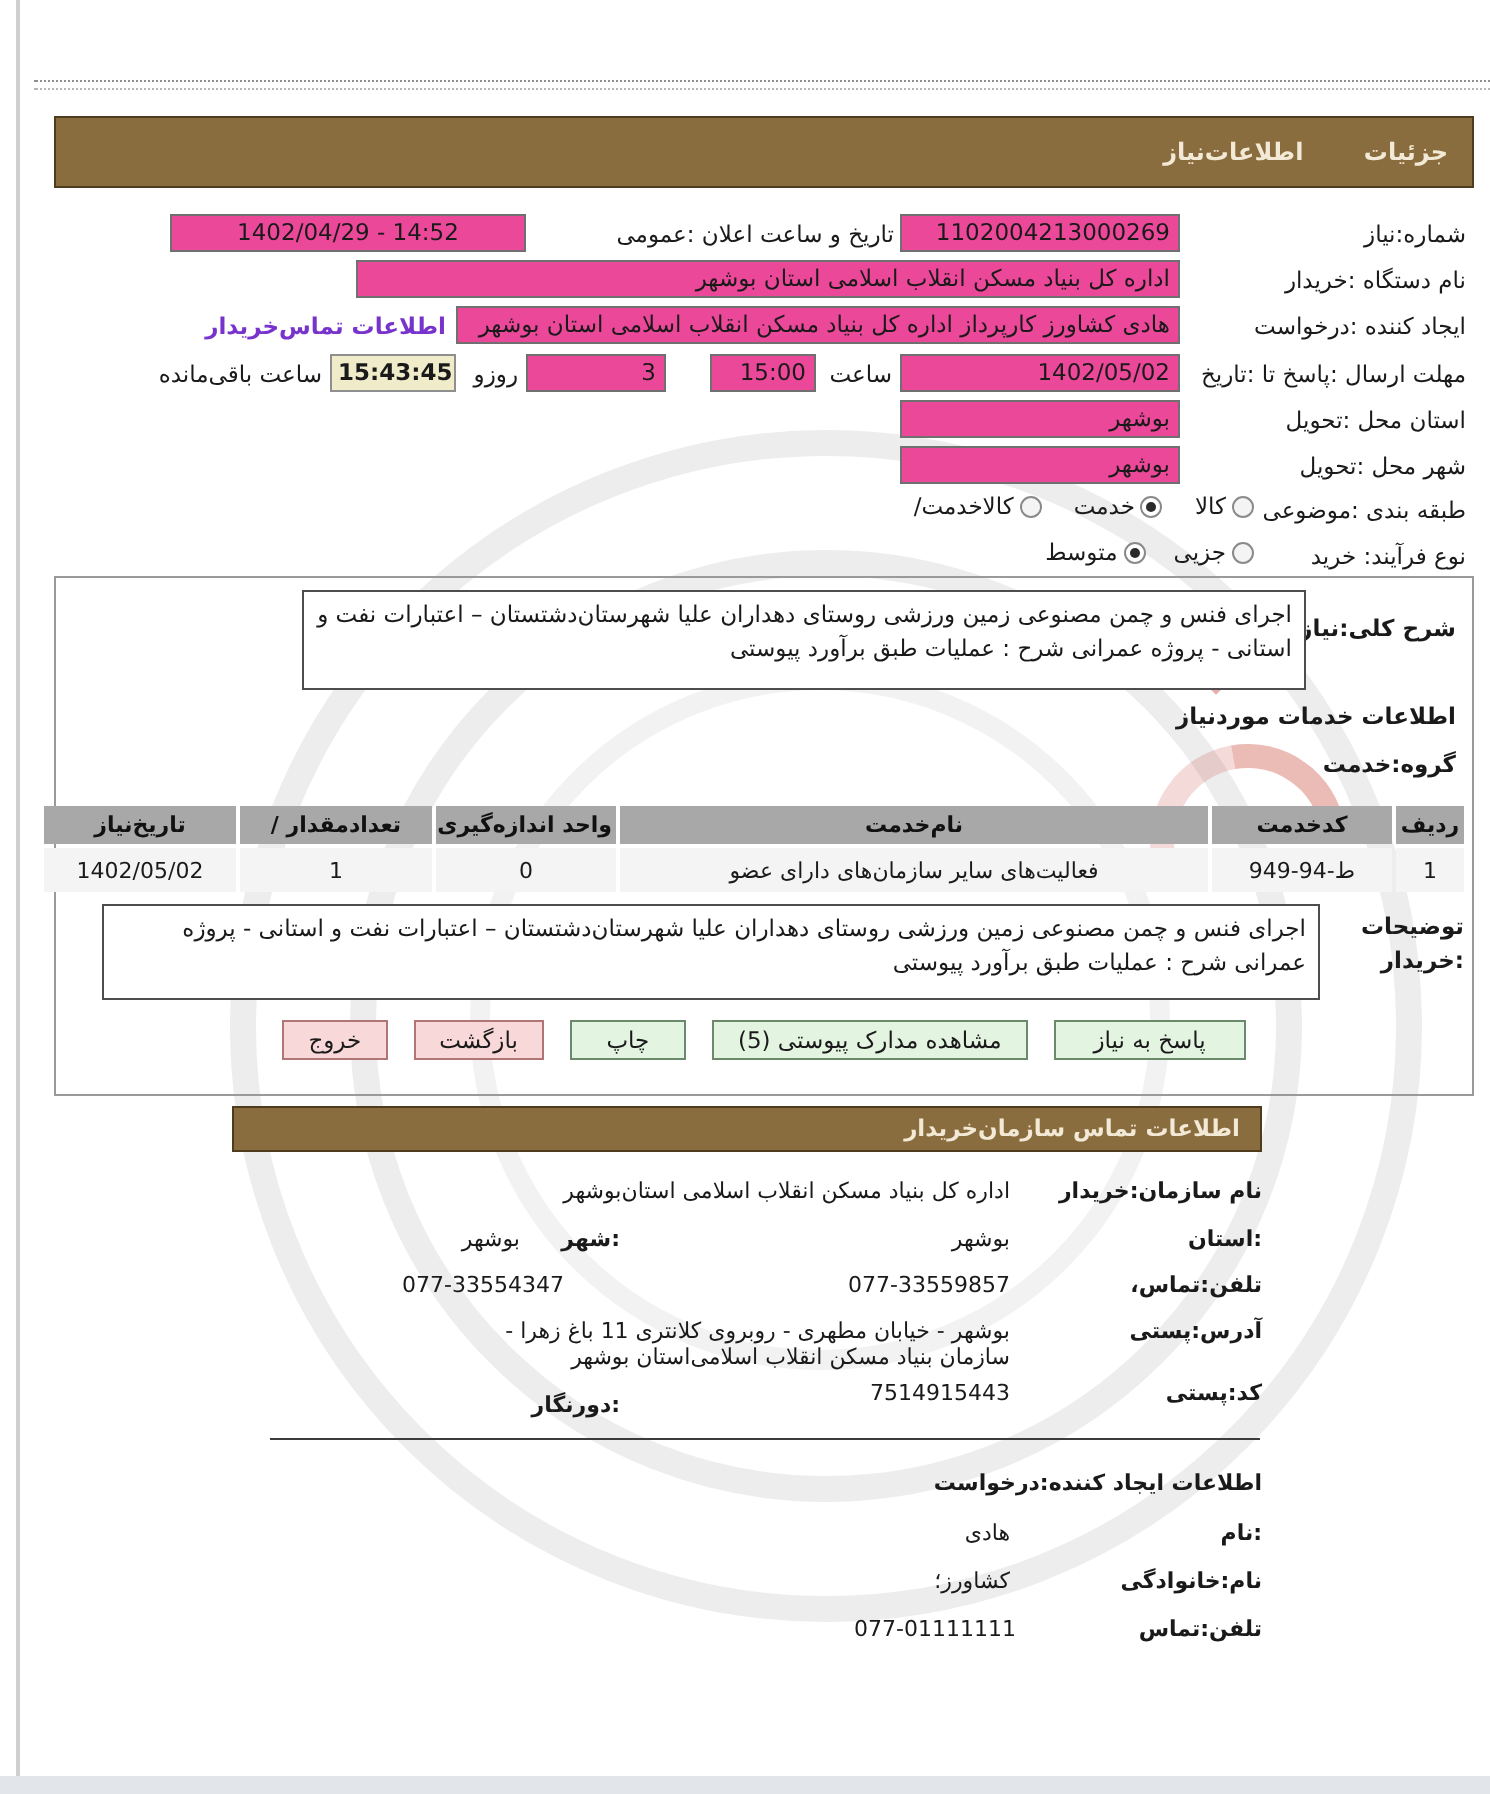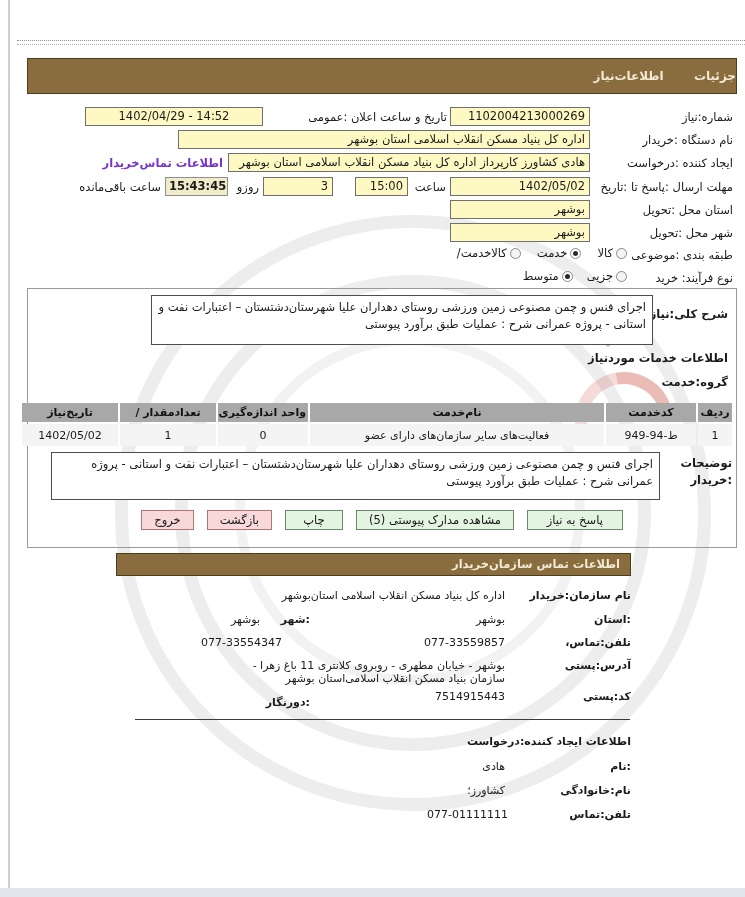--- a/index.html
+++ b/index.html
@@ -22,21 +22,21 @@
   
   .vline{left:8px;top:0;width:2px;height:897px;background:#cfcfcf;z-index:1;}
   .dotline{left:17px;right:0;top:40px;height:3px;z-index:1;
     border-top:1px dotted #8f8f8f;border-bottom:1px dotted #b5b5b5;}
   .bar{background:#8a6d3e;border:1px solid #4e3c1c;color:#f2e9d6;font-weight:bold;z-index:2;}
   .bar .mi{display:inline-block;margin-left:26px;}
   .bottomstrip{left:0;right:0;top:888px;height:9px;background:#e2e6ea;z-index:2;}
   
   .lbl{white-space:nowrap;z-index:2;}
   .lbl-r{right:12px;text-align:right;}
-  .inp{background:#fef9c3;border:1px solid #707070;height:15px;line-height:15px;
+  .inp{background:#ec4899;border:1px solid #707070;height:15px;line-height:15px;
     padding:1px 4px;font-size:11.5px;white-space:nowrap;overflow:hidden;z-index:2;}
   .inp.num{direction:ltr;text-align:right;}
   .link{color:#7733cc;font-weight:bold;white-space:nowrap;cursor:pointer;z-index:2;}
   .timer{background:#f0ecca;border:1px solid #8f8f8f;font-weight:bold;text-align:center;
     height:15px;line-height:15px;padding:1px 3px;direction:ltr;z-index:2;}
   .radio{display:inline-block;width:11px;height:11px;border:1px solid #8a8a8a;border-radius:50%;
     background:#f4f4f4;vertical-align:-2px;margin-left:3px;box-sizing:border-box;}
   .radio.sel{background:#fff;}
   .radio.sel::after{content:"";display:block;width:5px;height:5px;margin:2px auto;background:#2b2b2b;border-radius:50%;}
   .chk{display:inline-block;width:11px;height:11px;border:1px solid #8a8a8a;background:#f6f6f6;
@@ -71,21 +71,21 @@
 <div class="wm ring" style="left:175px;top:275px;width:450px;height:450px;"></div>
 <div class="wm ring2" style="left:235px;top:335px;width:330px;height:330px;"></div>
 <div class="wm red-diamond" style="left:600px;top:328px;"></div>
 <div class="wm red-arc" style="left:575px;top:372px;"></div>
 <div class="wm red-dot" style="left:160px;top:520px;"></div>
 
 <div class="abs vline"></div>
 <div class="abs dotline"></div>
 <div class="abs bottomstrip"></div>
 
-<div class="abs bar" style="left:27px;right:8px;top:58px;height:34px;line-height:34px;padding-right:0;font-size:12px;">
+<div class="abs bar" style="left:27px;right:8px;top:58px;height:34px;line-height:34px;padding-right:12px;font-size:12px;">
   <span class="mi">جزئیات</span>
   <span class="mi">اطلاعات‌نیاز</span>
 </div>
 
 <div class="abs lbl lbl-r" style="top:110px;">شماره:نیاز</div>
 <div class="abs inp num" style="right:155px;width:130px;top:107px;">1102004213000269</div>
 <div class="abs lbl" style="right:298px;top:110px;">تاریخ و ساعت اعلان :عمومی</div>
 <div class="abs inp num" style="right:482px;width:168px;top:107px;text-align:center;">1402/04/29 - 14:52</div>
 
 <div class="abs lbl lbl-r" style="top:133px;">نام دستگاه :خریدار</div>

